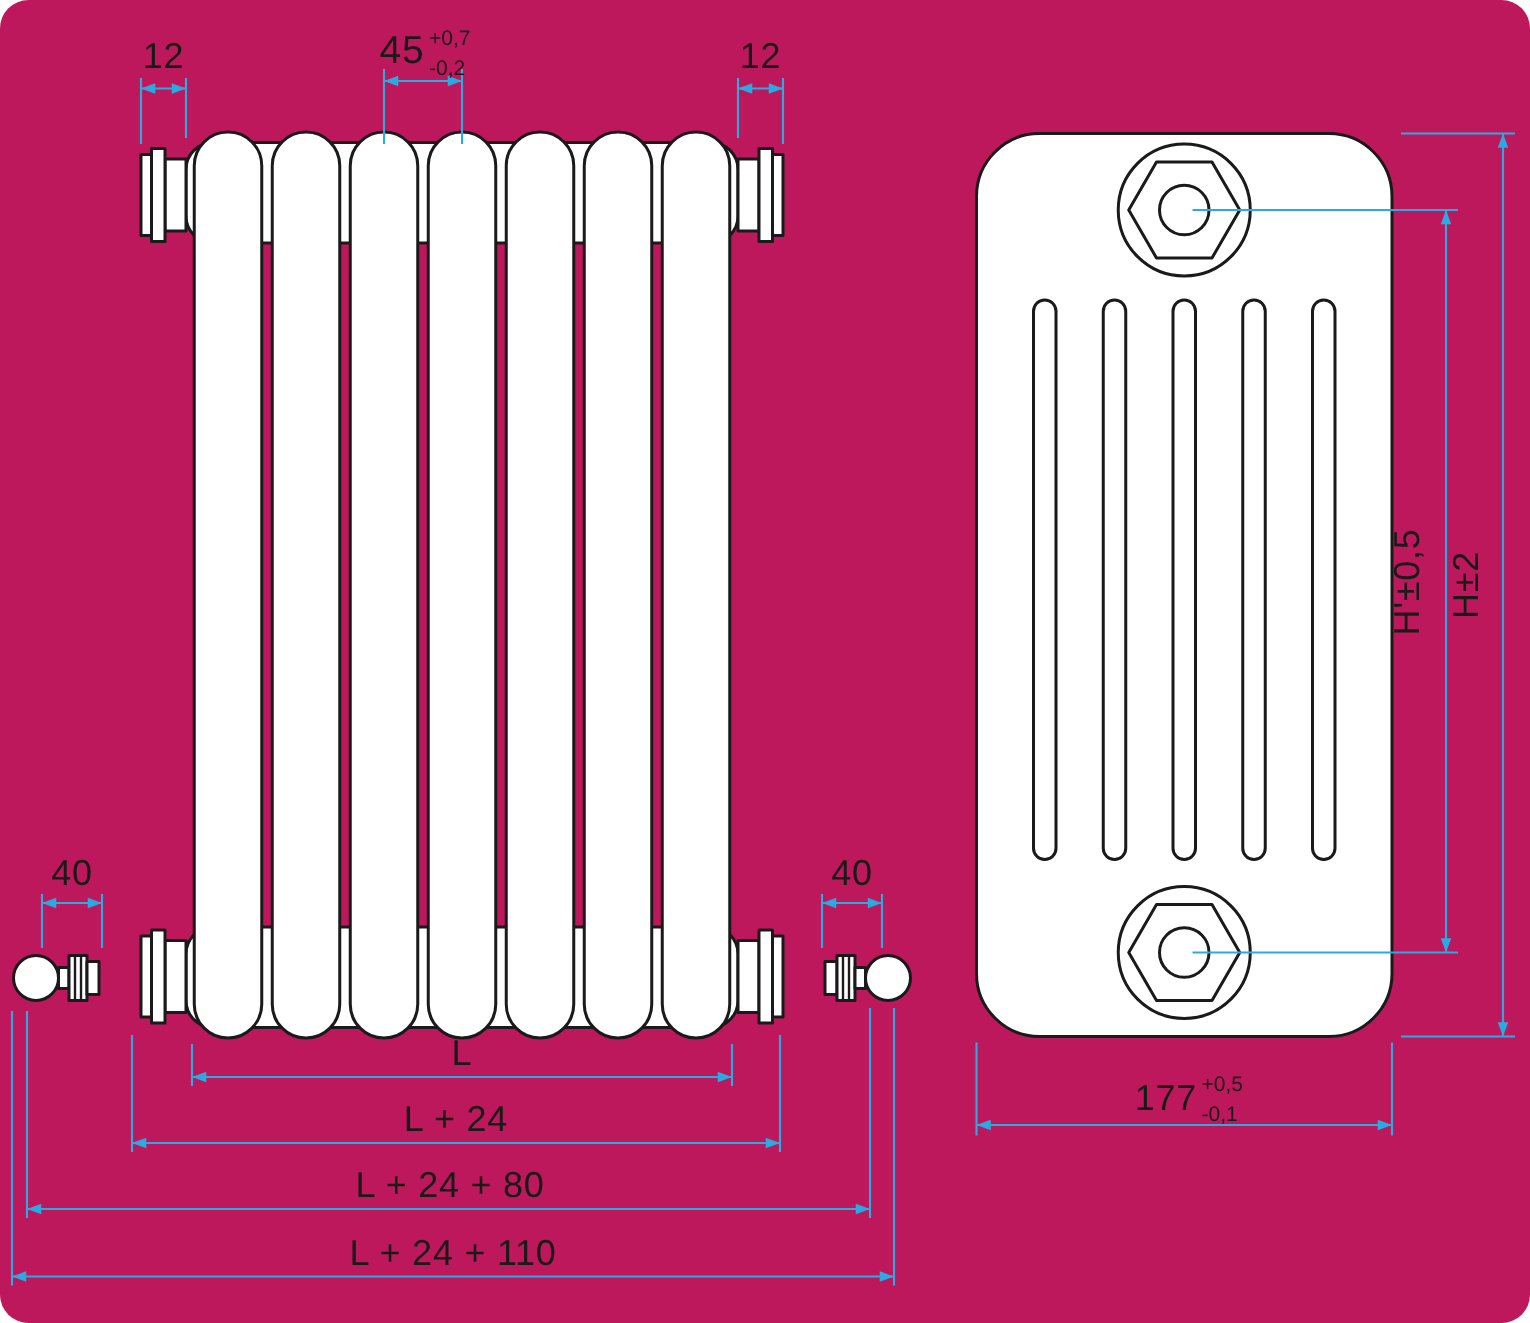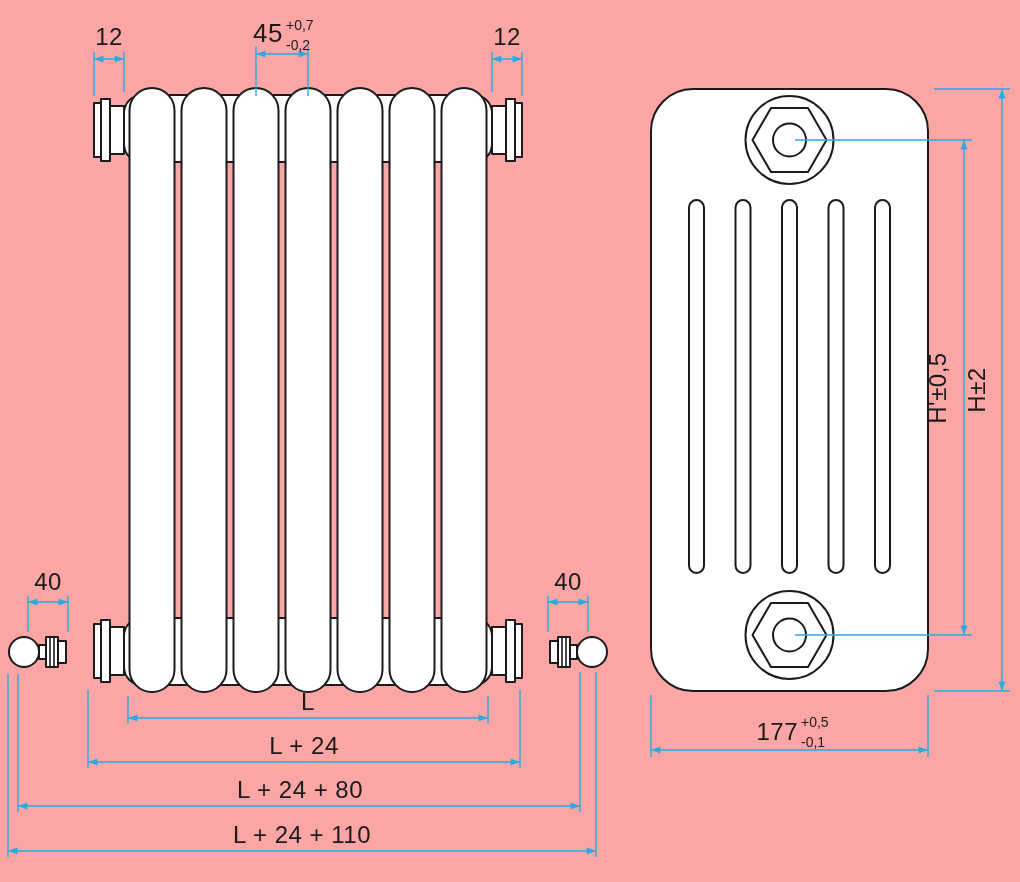--- a/index.html
+++ b/index.html
@@ -1,16 +1,16 @@
 <!DOCTYPE html>
 <html><head>
 <meta charset="utf-8">
 <style>
   html,body{margin:0;padding:0;background:#ffffff;}
-  .page{position:relative;width:1020px;height:882px;background:#fca5a5;overflow:hidden;}
+  .page{position:relative;width:1020px;height:882px;background:#be185d;overflow:hidden;border-radius:19px;}
   svg{display:block;}
   .outline{fill:#ffffff;stroke:#1a1a1a;stroke-width:2;stroke-linejoin:round;stroke-linecap:round;}
   .outline-thin{fill:none;stroke:#1a1a1a;stroke-width:1.6;}
   .dim{stroke:#29abe2;stroke-width:1.4;fill:none;}
   .dimline{stroke:#29abe2;stroke-width:1.4;fill:none;
            marker-start:url(#arw);marker-end:url(#arw);}
   .lbl{font-family:"Liberation Sans",sans-serif;font-size:24px;font-weight:500;
        fill:#1a1a1a;letter-spacing:0.5px;}
   .lbl-big{font-size:26px;}
   .tol{font-family:"Liberation Sans",sans-serif;font-size:14px;font-weight:500;

